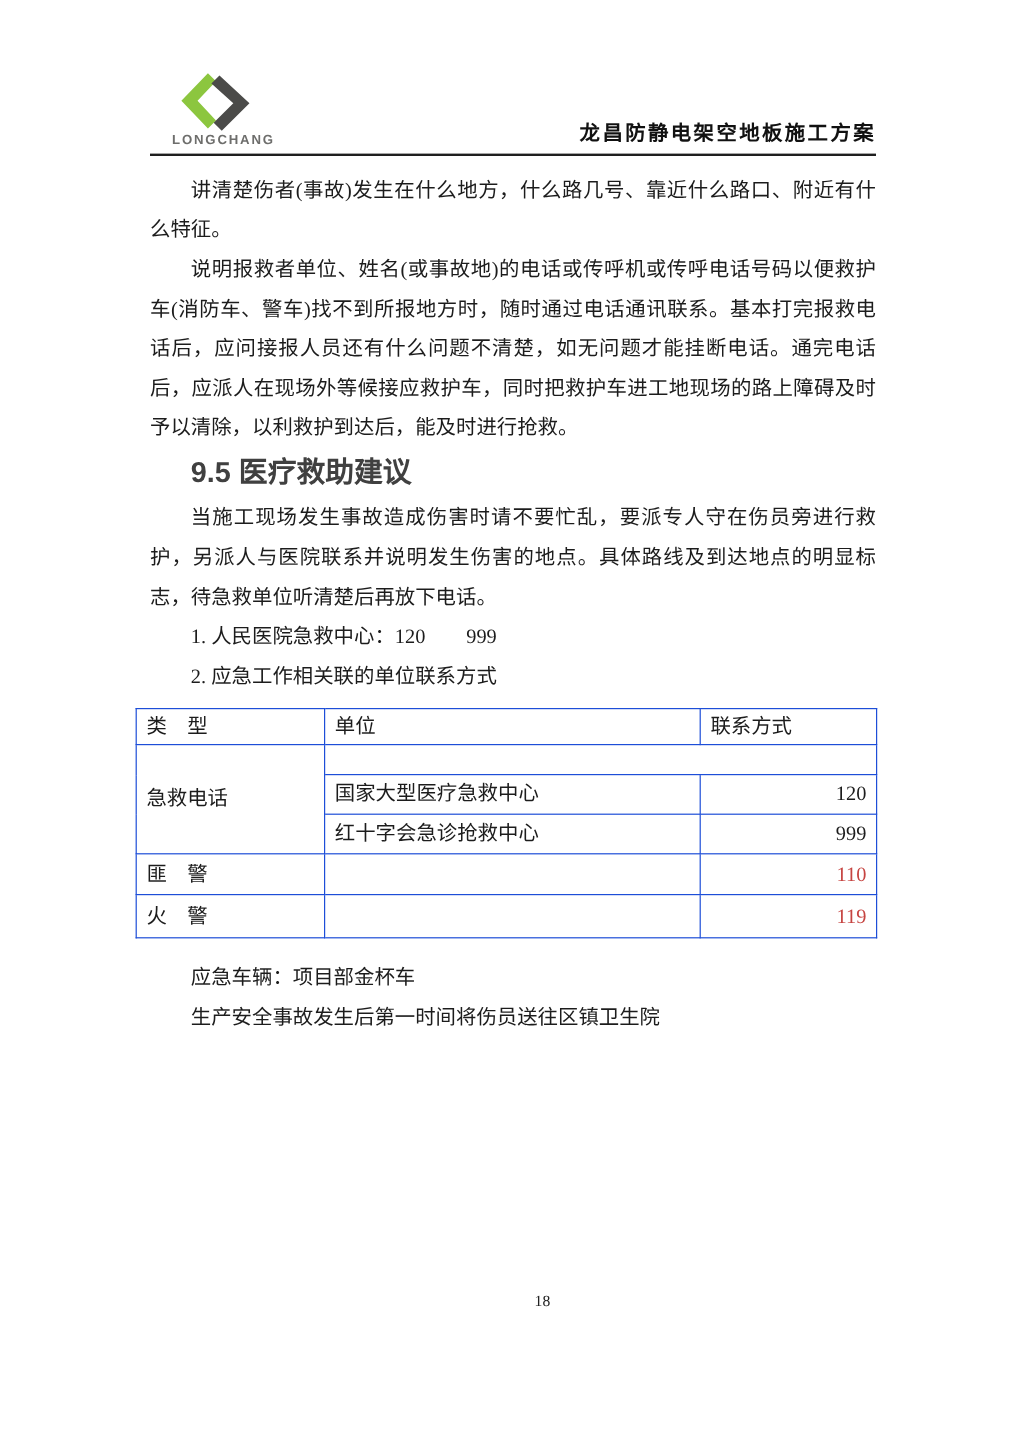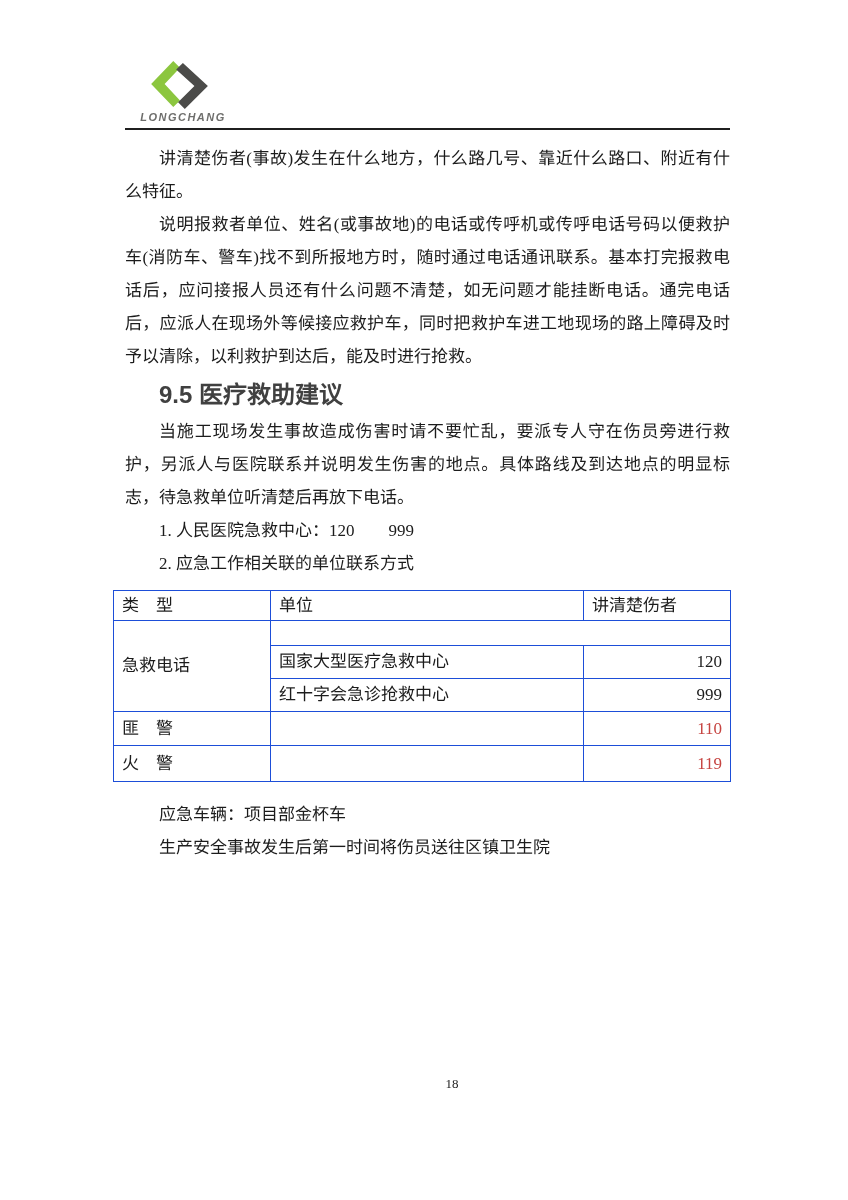--- a/index.html
+++ b/index.html
@@ -9,21 +9,21 @@
     margin:0 auto;
     background:#ffffff;
     font-family:"Liberation Serif","DejaVu Serif",serif;
     color:#1c1c1c;
     box-sizing:border-box;
     padding:60px 118px 0 125px;
     overflow:hidden;
   }
   
   .hdr{position:relative;height:66px;}
-  .logo{position:absolute;left:12px;top:0;width:92px;text-align:center;font-style:italic;}
+  .logo{position:absolute;left:12px;top:0;width:92px;text-align:right;}
   .logo svg{display:block;margin-left:8px;}
   .logo-word{
     font-family:"Liberation Sans","DejaVu Sans",sans-serif;
     font-size:11px;font-weight:bold;color:#6e6e6c;
     letter-spacing:1.5px;margin-top:1px;
   }
   .doc-title{
     position:absolute;right:0;bottom:4px;
     font-size:17px;font-weight:bold;color:#111;
     letter-spacing:2px;
@@ -80,20 +80,21 @@
 <div class="page">
 
   <div class="hdr">
     <div class="logo">
       <svg width="70" height="50" viewBox="0 0 70 52">
         <polygon points="28,1 5,25 28,49 35,42 19,25 35,8" fill="#8cc63f"></polygon>
         <polygon points="38,3 64,27 40,51 33,44 50,27 31,10" fill="#4b4b49"></polygon>
       </svg>
       <div class="logo-word">LONGCHANG</div>
     </div>
+    <div class="doc-title">龙昌防静电架空地板施工方案</div>
   </div>
   <hr class="hdr-rule">
 
   <div class="body-text">
     <p class="para first">讲清楚伤者(事故)发生在什么地方，什么路几号、靠近什么路口、附近有什么特征。</p>
     <p class="para">说明报救者单位、姓名(或事故地)的电话或传呼机或传呼电话号码以便救护车(消防车、警车)找不到所报地方时，随时通过电话通讯联系。基本打完报救电话后，应问接报人员还有什么问题不清楚，如无问题才能挂断电话。通完电话后，应派人在现场外等候接应救护车，同时把救护车进工地现场的路上障碍及时予以清除，以利救护到达后，能及时进行抢救。</p>
 
     <div class="sec-heading">9.5 医疗救助建议</div>
 
     <p class="para">当施工现场发生事故造成伤害时请不要忙乱，要派专人守在伤员旁进行救护，另派人与医院联系并说明发生伤害的地点。具体路线及到达地点的明显标志，待急救单位听清楚后再放下电话。</p>
@@ -103,21 +104,21 @@
     <table class="contacts">
       <colgroup>
         <col class="col-type">
           <col class="col-unit">
           <col class="col-contact">
       </colgroup>
       <tbody>
         <tr>
           <td class="th-type">类　型</td>
           <td class="th-unit">单位</td>
-          <td class="th-contact">讲清楚伤者</td>
+          <td class="th-contact">联系方式</td>
         </tr>
         <tr>
           <td class="cell-emg" rowspan="3">急救电话</td>
           <td class="cell-spacer" colspan="2"></td>
         </tr>
         <tr>
           <td class="cell-unit">国家大型医疗急救中心</td>
           <td class="cell-num">120</td>
         </tr>
         <tr>

